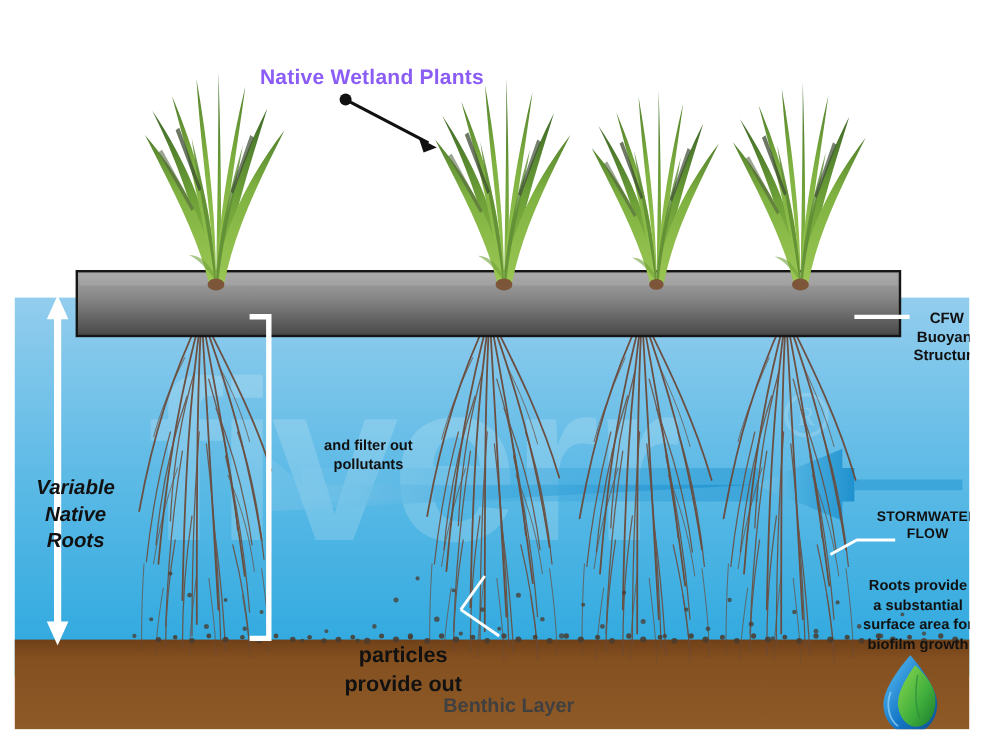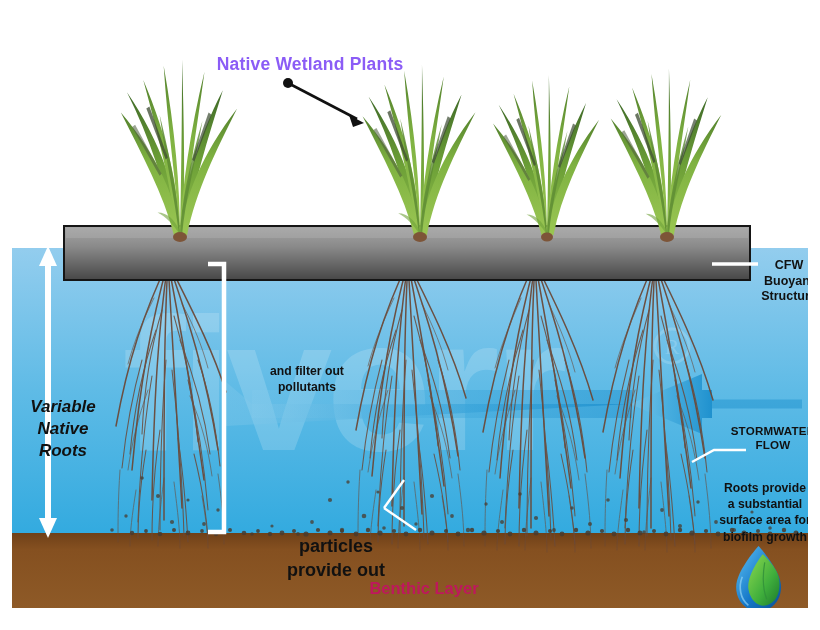--- a/index.html
+++ b/index.html
@@ -8,21 +8,21 @@
   #scene{position:absolute;left:12px;top:30px;width:796px;height:578px;background:#fff;overflow:hidden;}
   svg.layer{position:absolute;left:0;top:0;width:796px;height:578px;}
   .lbl{position:absolute;font-family:"Liberation Sans",sans-serif;font-weight:bold;color:#111111;text-align:center;line-height:1.12;}
   #title{left:188px;top:25px;width:220px;font-size:17.5px;color:#8b5cf6;letter-spacing:.2px;}
   #cfw{left:740px;top:228px;width:74px;font-size:12.5px;line-height:1.25;}
   #vwd{left:12px;top:366px;width:78px;font-size:17px;line-height:1.3;font-style:italic;}
   #rootsgrow{left:229px;top:333px;width:132px;font-size:12.2px;line-height:1.33;}
   #partic{left:272px;top:473px;width:104px;font-size:18px;line-height:1.32;margin-top:32px;}
   #biofilm{left:694px;top:450px;width:118px;font-size:12.2px;line-height:1.33;}
   #storm{left:712px;top:394px;width:98px;font-size:11.6px;line-height:1.25;letter-spacing:.2px;}
-  #benthic{left:322px;top:549px;width:180px;font-size:16.5px;color:#be185d;}
+  #benthic{left:322px;top:549px;width:180px;font-size:16.5px;color:#404040;}
 </style>
 </head>
 <body>
 
 <div id="stage">
   <div id="scene">
 
     <svg class="layer" viewBox="0 0 796 578" preserveAspectRatio="none">
       <defs>
         <linearGradient id="waterGrad" x1="0" y1="0" x2="0" y2="1">

